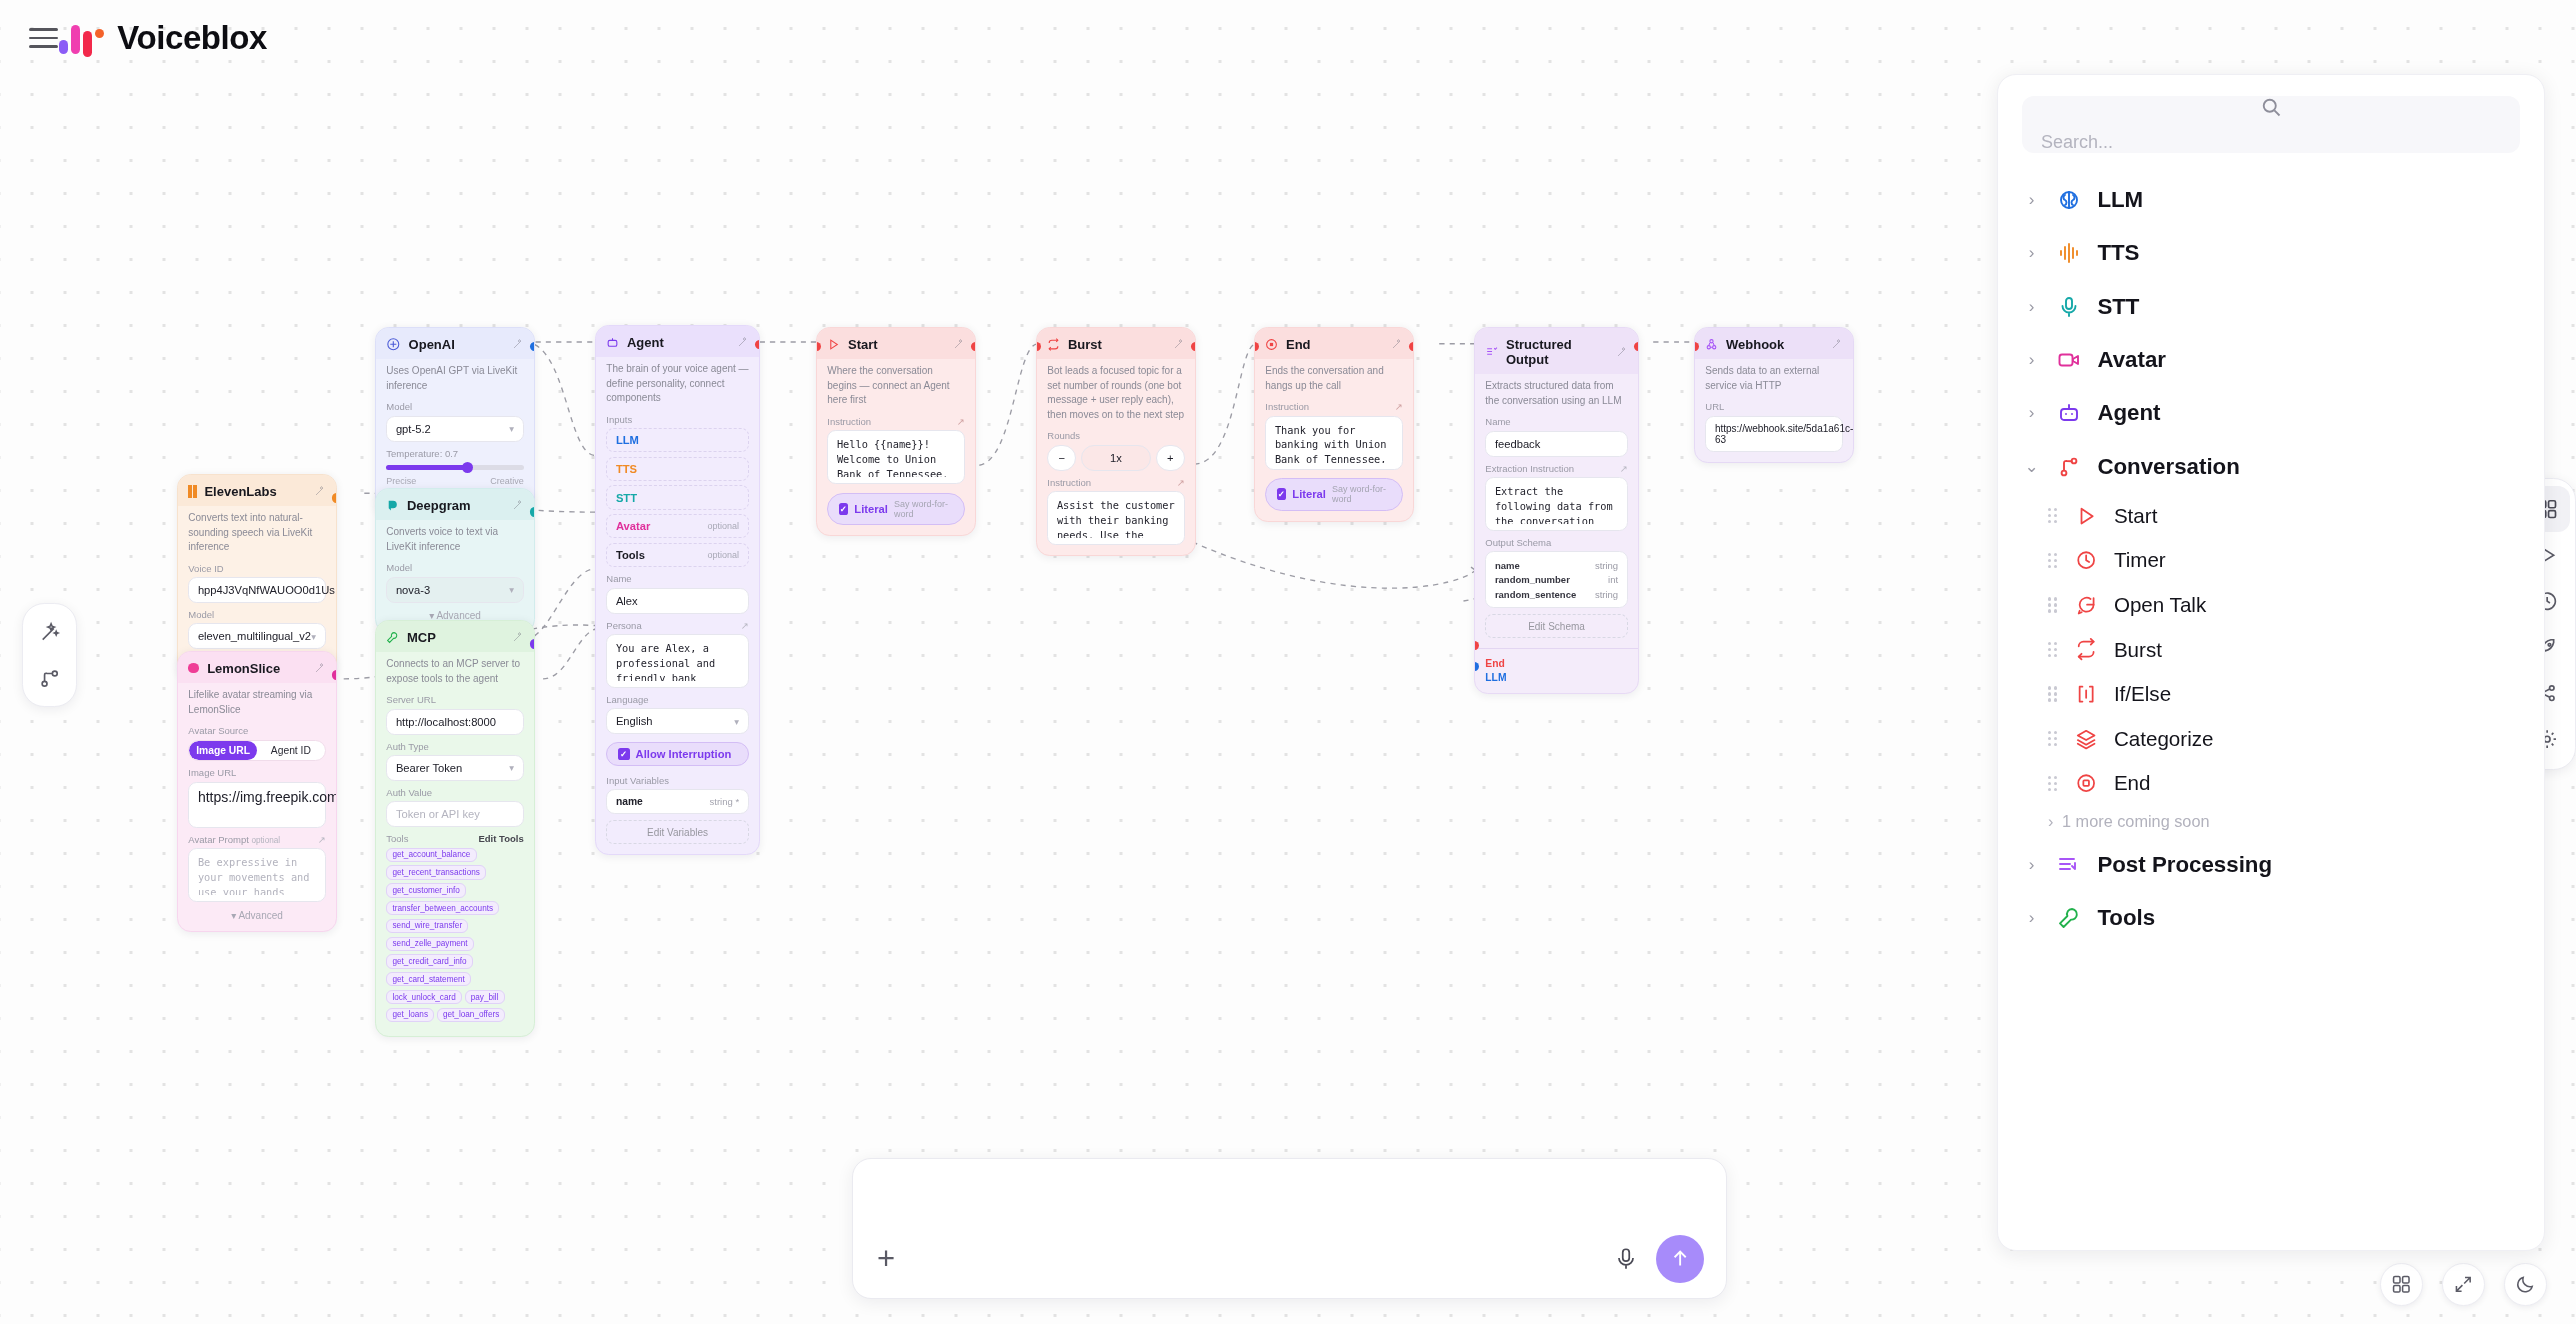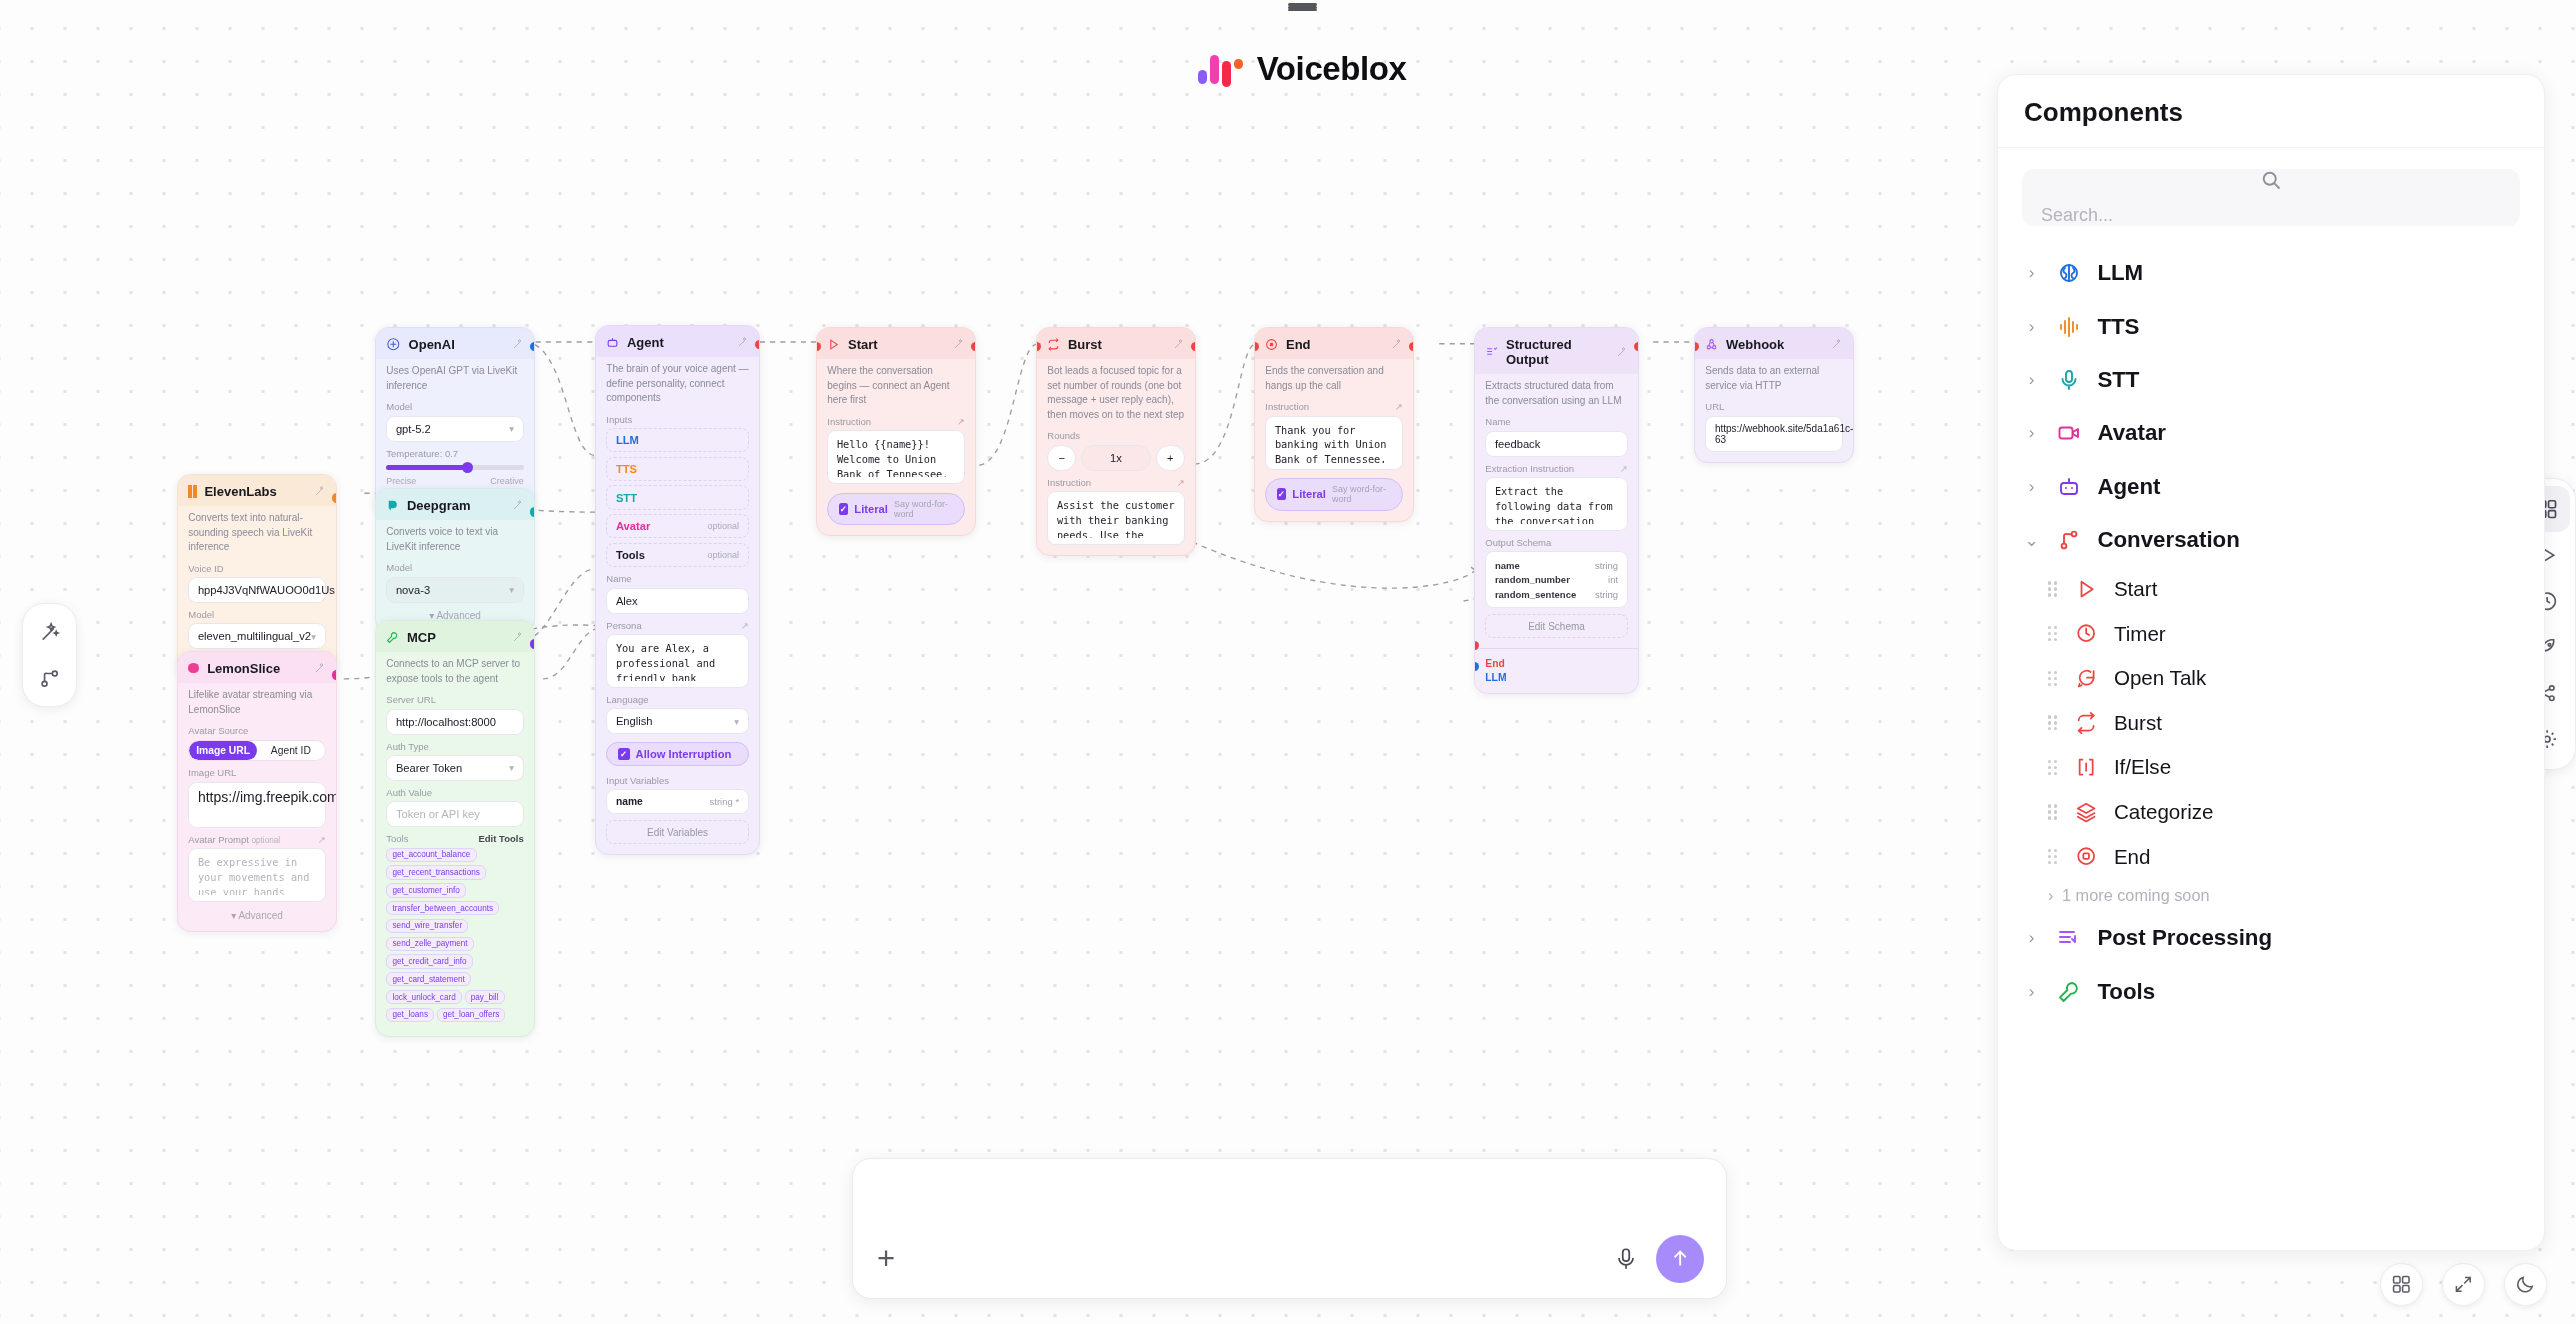--- a/index.html
+++ b/index.html
@@ -13,23 +13,22 @@
     position: relative; width: 2576px; height: 1325px;
     background-color: #fdfdfd;
     background-image: radial-gradient(circle, #e3e3e3 1.7px, transparent 1.7px);
     background-size: 33px 33px;
     background-position: 15.5px 12px;
   }
 
   
   .topbar {
     position: absolute; left: 0; top: 0; width: 100%; height: 76px;
-    display: flex; align-items: center; gap: 35px; padding-left: 29px;
+    display: flex; align-items: center; gap: 1px; padding-left: 29px;
     z-index: 40;
-    flex-direction: column;
   }
   .hamburger { width: 29px; height: 26px; display: flex; flex-direction: column;
     justify-content: space-between; cursor: pointer; padding: 3.4px 0; }
   .hamburger span { display: block; height: 2.6px; background: #55555c; border-radius: 1.7px; }
   .brand { display: flex; align-items: center; gap: 13.7px; }
   .logo-bars { display: flex; align-items: flex-end; gap: 3.4px; height: 31px; }
   .logo-bars i { display: block; width: 8.6px; border-radius: 5.2px; }
   .lb1 { height: 13.7px; background: #8b5cf6; }
   .lb2 { height: 29px; background: #f03fb0; }
   .lb3 { height: 26px; background: #f2294b; margin-bottom: -3.4px; }
@@ -675,23 +674,20 @@
       </svg>
     </div>
     <div class="rndbtn">
       <svg width="20.6" height="20.6" viewBox="0 0 24 24" stroke="#5b5b66" stroke-width="1.8" fill="none">
         <path d="M20 14.5A8.5 8.5 0 0 1 9.5 4a8.5 8.5 0 1 0 10.5 10.5z"></path>
       </svg>
     </div>
   </div>
 
   <div class="panel">
-    <div class="panel-head">
-      <div class="panel-title">Components</div>
-    </div>
     <div class="search">
       <svg width="22.3" height="22.3" viewBox="0 0 24 24" stroke="#8e8e9a" stroke-width="2" fill="none">
         <circle cx="10.5" cy="10.5" r="6.5"></circle>
           <path d="M15.5 15.5L21 21"></path>
       </svg>
       <input placeholder="Search..." style="">
     </div>
     <div class="cat-list" id="cat-list">
         <div class="cat">
           <span class="caret">›</span>

